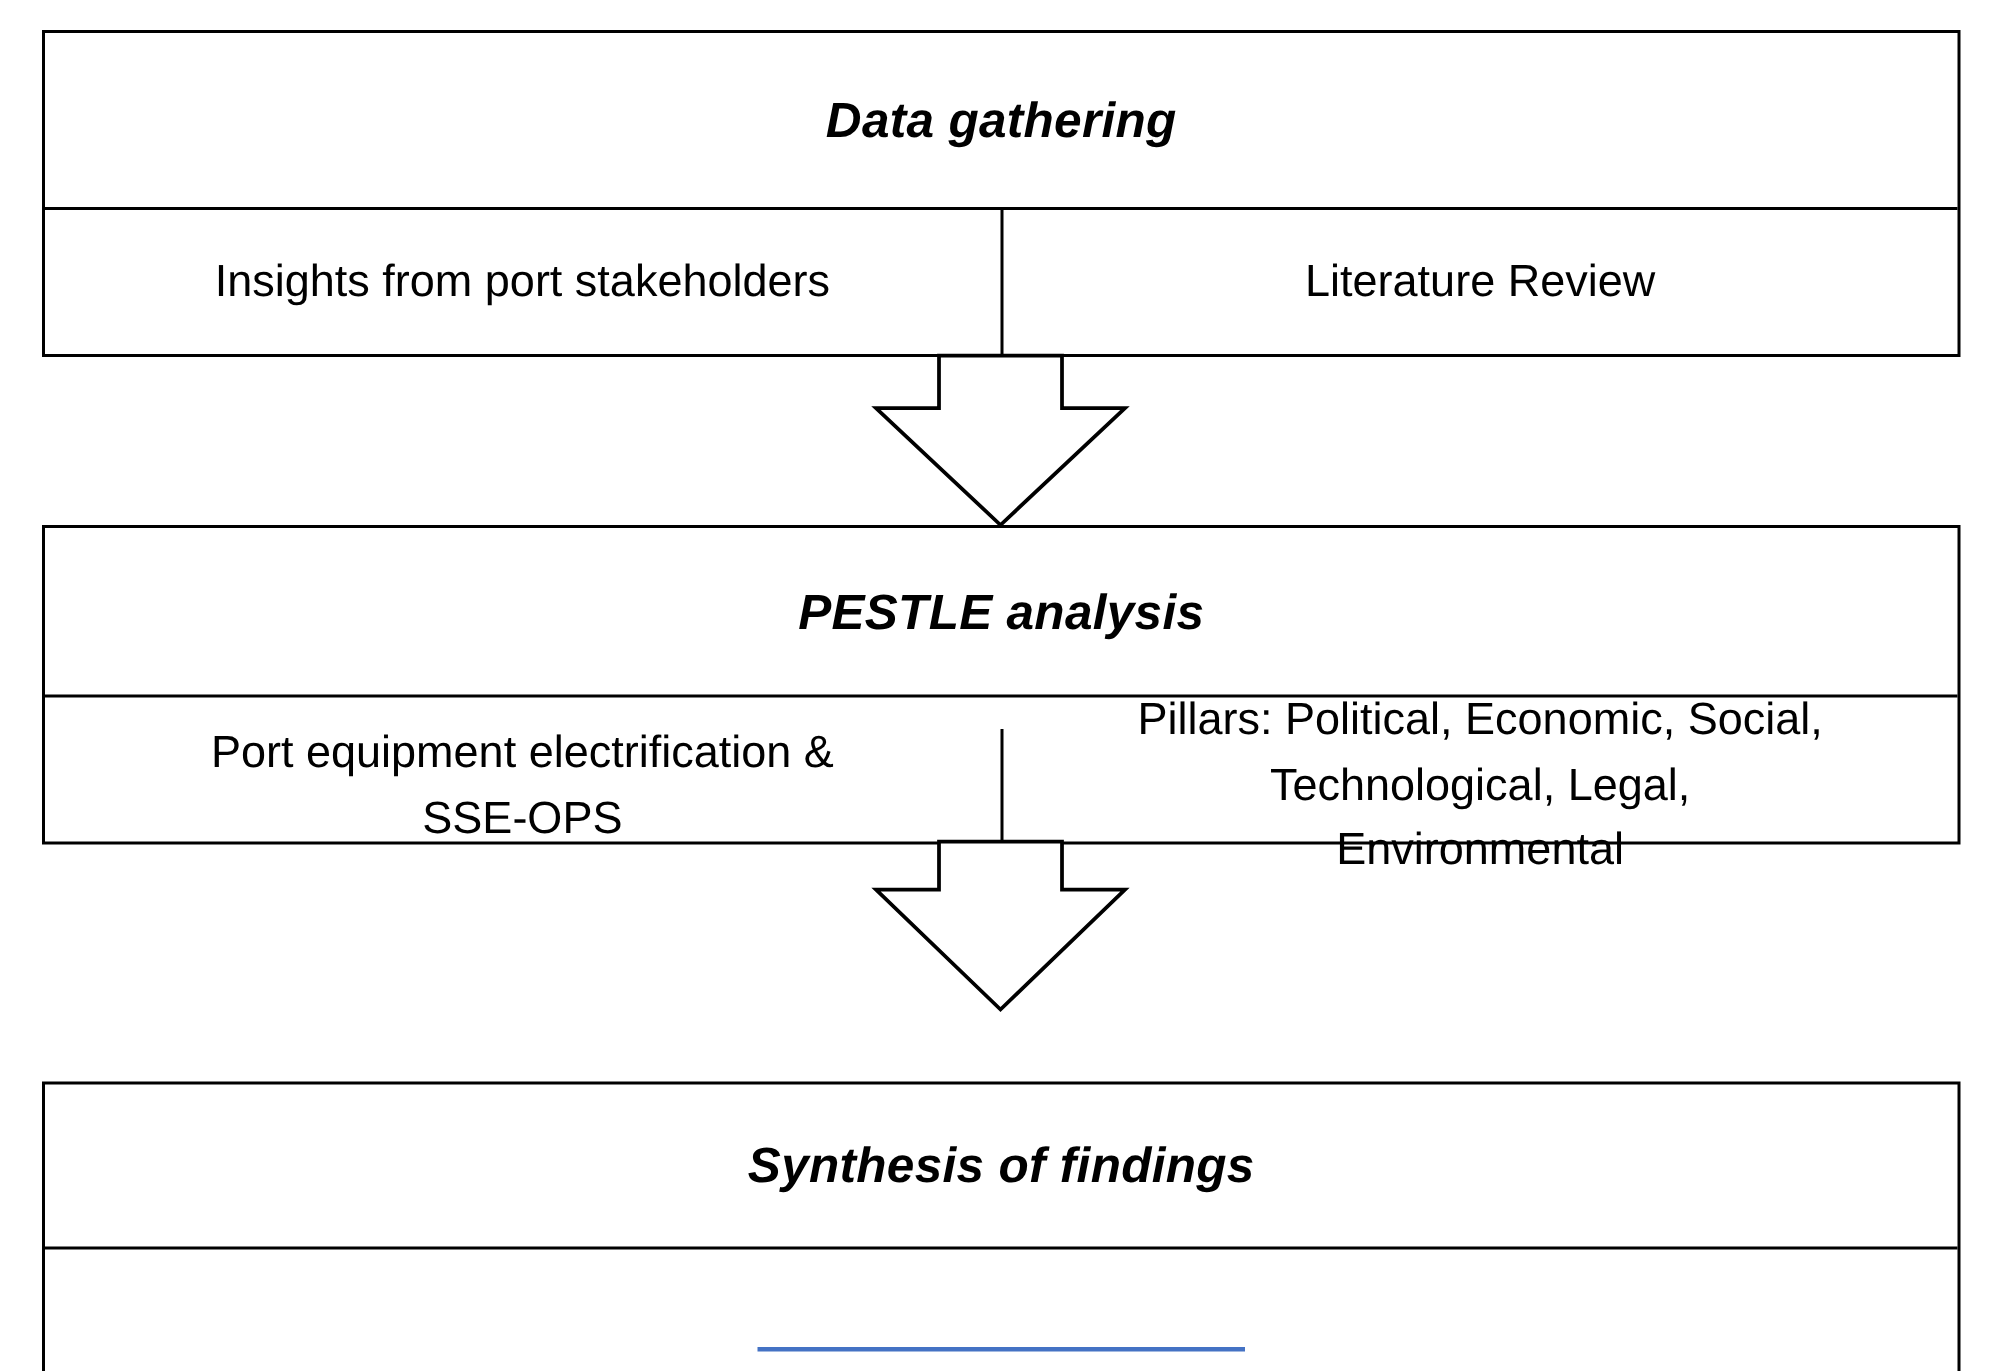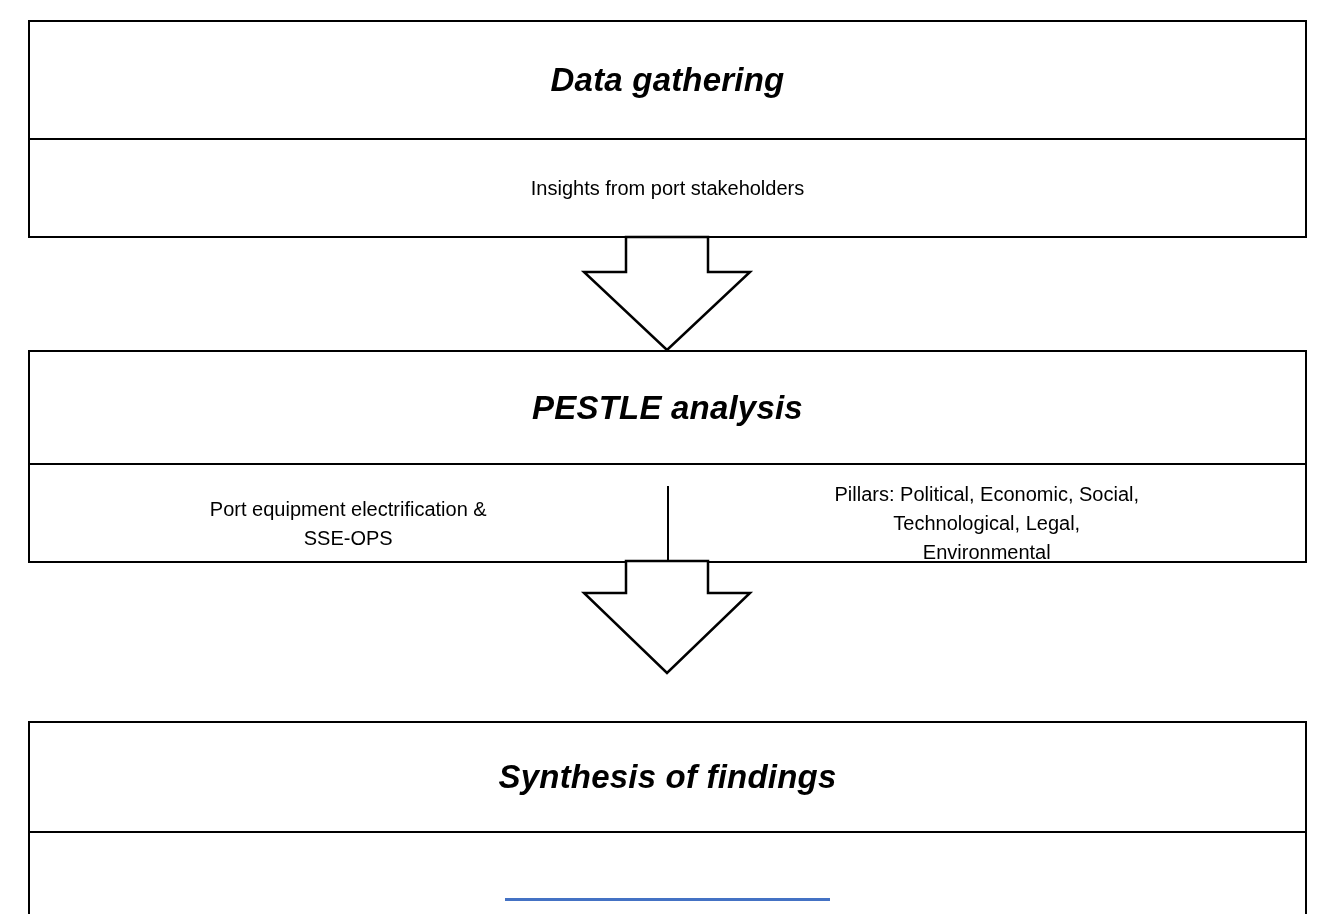--- a/index.html
+++ b/index.html
@@ -46,21 +46,21 @@
     display: flex;
     flex: 1 1 auto;
     min-height: 0;
   }
   .cell {
     flex: 1 1 0;
     display: flex;
     align-items: center;
     justify-content: center;
     text-align: center;
-    font-size: 20px;
+    font-size: 30px;
     line-height: 1.45;
     white-space: pre-line;
     padding: 0 14px;
     border-right: 2px solid #000000;
     box-sizing: border-box;
   }
   .cell:last-child { border-right: none; }
 
   #block-data-gathering   { top: 20px;  height: 218px; }
   #block-data-gathering .block-title-row { height: 116px; }
@@ -92,20 +92,21 @@
 <body>
 
 <div class="canvas">
 
   <div class="block" id="block-data-gathering">
     <div class="block-title-row">
       <span class="block-title">Data gathering</span>
     </div>
     <div class="cells-row">
       <div class="cell">Insights from port stakeholders</div>
+      <div class="cell">Literature Review</div>
     </div>
   </div>
 
   <svg class="down-arrow" id="arrow-1" viewBox="0 0 185 115" aria-hidden="true">
     <polygon points="51,0 51,35 9,35 92,113 175,35 133,35 133,0" fill="#ffffff" stroke="#000000" stroke-width="2.5" stroke-linejoin="miter"></polygon>
   </svg>
 
   <div class="block" id="block-pestle">
     <div class="block-title-row">
       <span class="block-title">PESTLE analysis</span>

